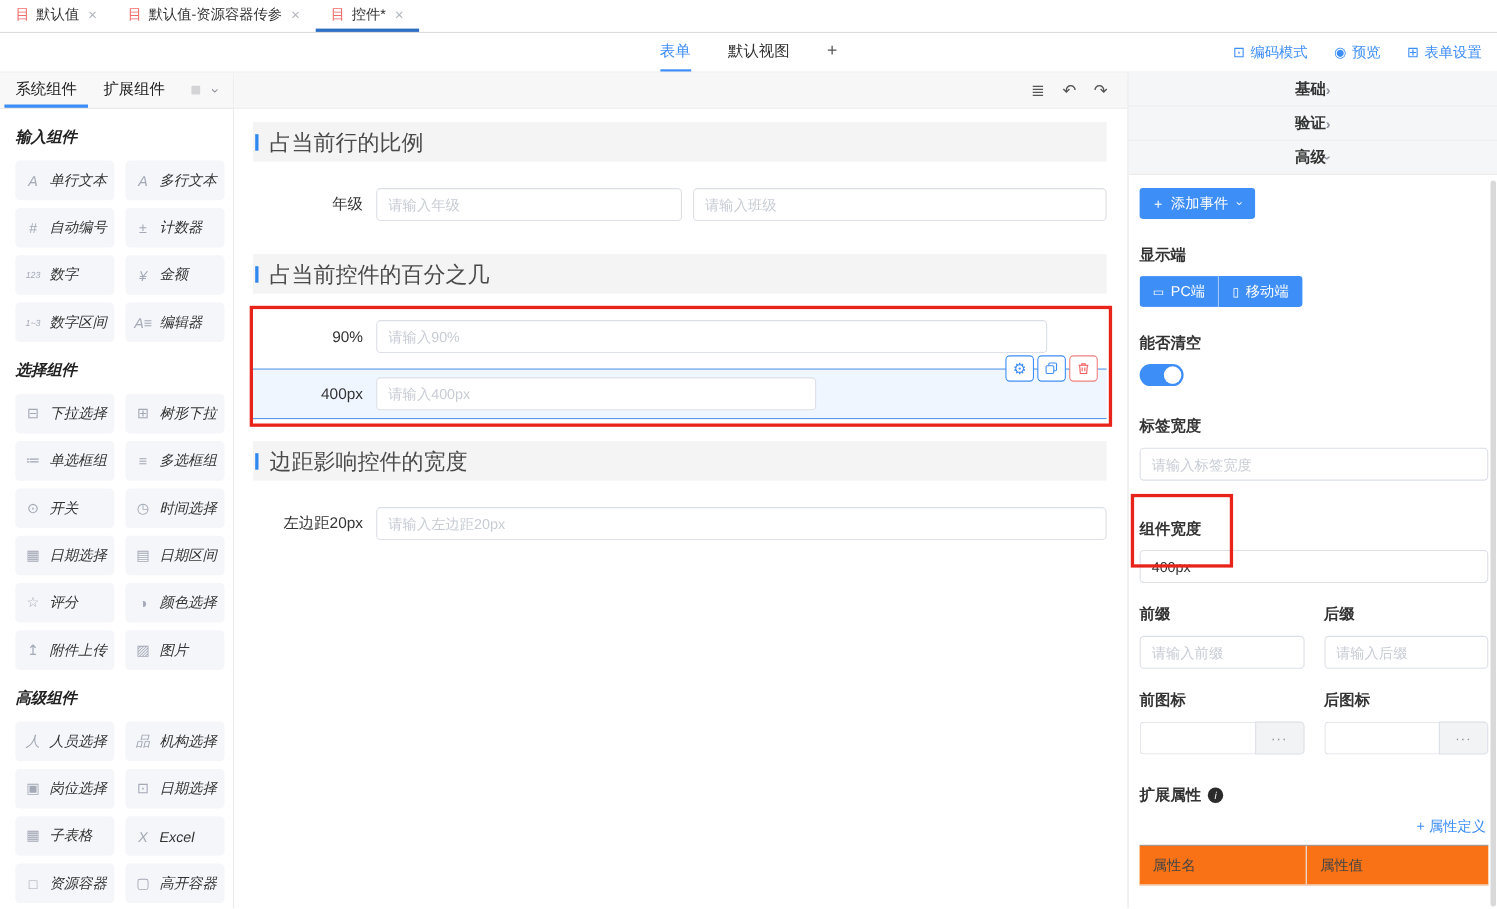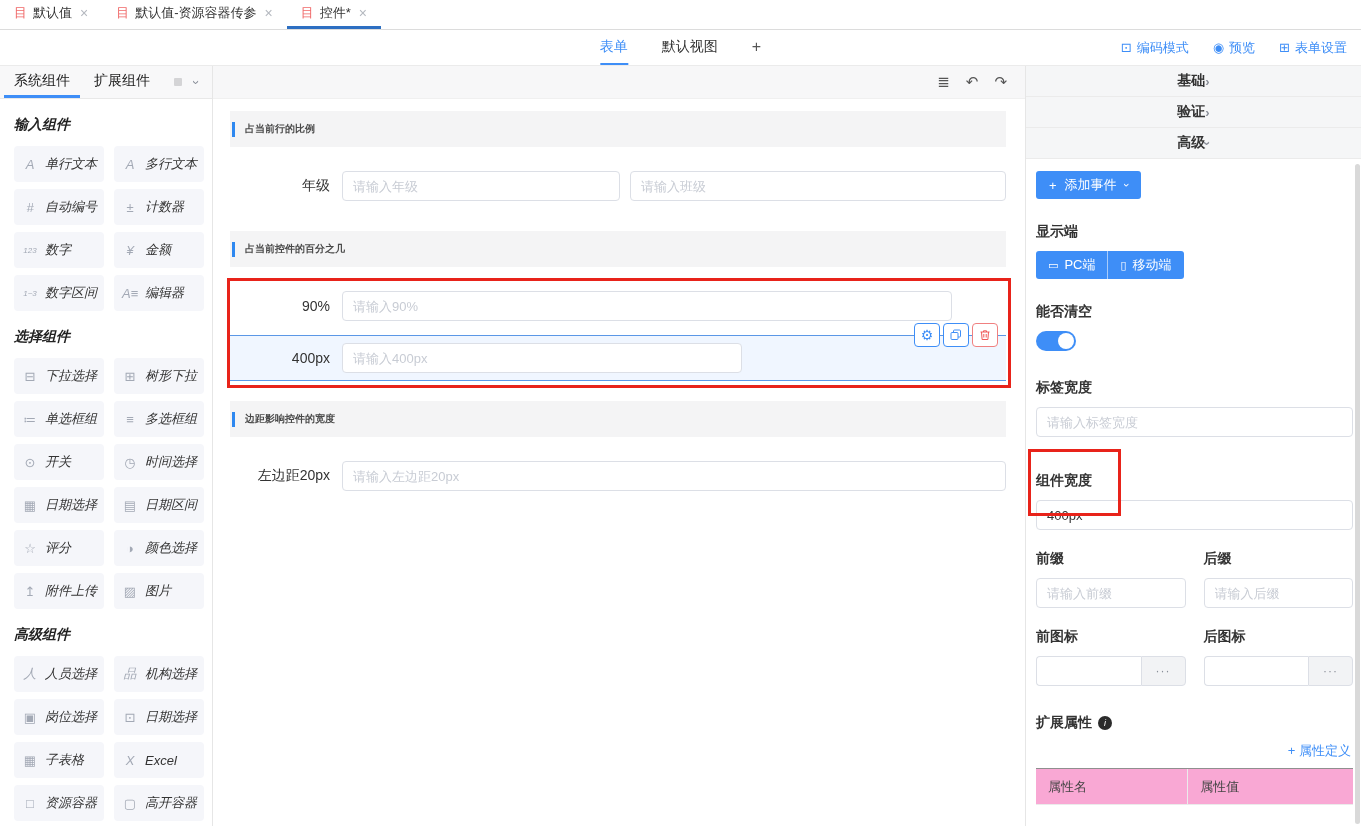--- a/index.html
+++ b/index.html
@@ -41,21 +41,21 @@
   .chip .g { color:#a3a9b5; width:16px; flex:none; text-align:center; font-size:13px; }
   .chip .g.tiny { font-size:8px; letter-spacing:0; }
 
   
   .canvas { flex:1; display:flex; flex-direction:column; background:#fff; min-width:0; }
   .canvas-toolbar { height:33px; flex:none; background:#f7f7f8; border-bottom:1px solid #f0f0f0; display:flex; align-items:center; justify-content:flex-end; gap:16px; padding-right:18px; color:#555; }
   .ctool { font-size:15px; cursor:pointer; }
   .canvas-body { flex:1; padding:12px 19px 0 17px; overflow:hidden; }
   .band { height:36px; background:#f4f4f5; display:flex; align-items:center; margin-bottom:24px; }
   .band-bar { width:3px; height:15px; background:#2e88f0; margin:0 10px 0 2px; }
-  .band-title { font-weight:bold; font-size:10px; color:#4a4a4a; }
+  .band-title { font-weight:normal; font-size:20px; color:#4a4a4a; }
   .crow { display:flex; align-items:center; margin-bottom:30px; }
   .flabel { width:100px; flex:none; text-align:right; margin-right:12px; font-size:14px; color:#333; }
   .inp { height:30px; border:1px solid #dcdfe6; border-radius:4px; padding:0 10px; font-size:13px; color:#333; outline:none; background:#fff; font-family:inherit; }
   .inp::placeholder { color:#c8ccd4; }
   .crow.tight { margin-bottom:14px; }
   .crow.selected { position:relative; background:#f0f6ff; border-top:1px solid #5b97e6; border-bottom:1px solid #5b97e6; padding:7px 0; margin-bottom:20px; }
   .row-actions { position:absolute; top:-13px; right:8px; display:flex; gap:3px; }
   .act { width:26px; height:24px; border-radius:4px; background:#fff; display:flex; align-items:center; justify-content:center; cursor:pointer; padding:0; }
   .act.blue { border:1px solid #3e8ef7; color:#3e8ef7; font-size:14px; }
   .act.red  { border:1px solid #f08080; }
@@ -82,21 +82,21 @@
   .col .plabel { margin-top:20px; }
   .icon-group { display:flex; }
   .icon-group .inp { flex:1; min-width:0; border-radius:4px 0 0 4px; border-right:none; }
   .btn-more { width:45px; height:30px; flex:none; background:#f2f3f5; border:1px solid #dcdfe6; border-radius:0 4px 4px 0; color:#8a8f99; font-size:12px; letter-spacing:1px; cursor:pointer; font-family:inherit; }
   .ext-head { display:flex; align-items:center; gap:6px; margin-top:28px; }
   .ext-head .plabel { margin:0; }
   .info-dot { width:14px; height:14px; border-radius:50%; background:#2b2b2b; color:#fff; font-size:9px; font-style:italic; display:flex; align-items:center; justify-content:center; }
   .add-link-row { text-align:right; margin:10px 2px 8px 0; }
   .add-link { color:#3e8ef7; font-size:13px; cursor:pointer; }
   .ext-table { border-top:1px solid #8f8f8f; }
-  .ext-thead { display:flex; height:36px; border-bottom:1px solid #ebebeb; background:#f9a8d4; }
+  .ext-thead { display:flex; height:36px; border-bottom:1px solid #ebebeb; background:#f97316; }
   .ext-th { display:flex; align-items:center; padding:0 12px; font-size:13px; color:#444; }
   .ext-th.c1 { width:48%; border-right:1px solid #ebebeb; }
   .ext-empty { height:56px; display:flex; align-items:center; justify-content:center; color:#9aa0a8; font-size:13px; }
   .vscroll { position:absolute; top:98px; right:1px; width:5px; height:660px; background:#d9d9d9; border-radius:3px; }
 
   
   .anno { position:absolute; border:3px solid #e8231a; pointer-events:none; z-index:50; }
   .anno1 { left:227px; top:278px; width:784px; height:110px; }
   .anno2 { left:1028px; top:449px; width:93px; height:67px; }
 </style>

